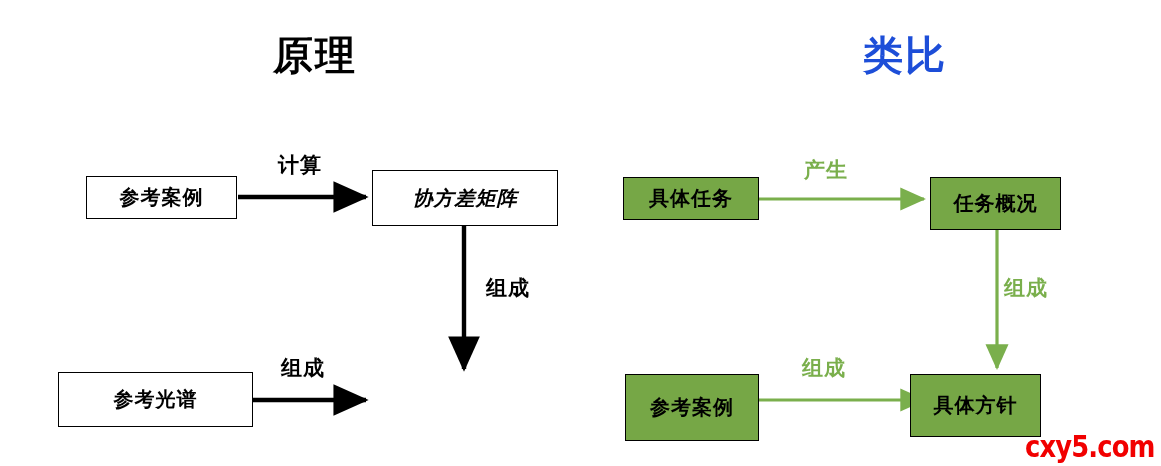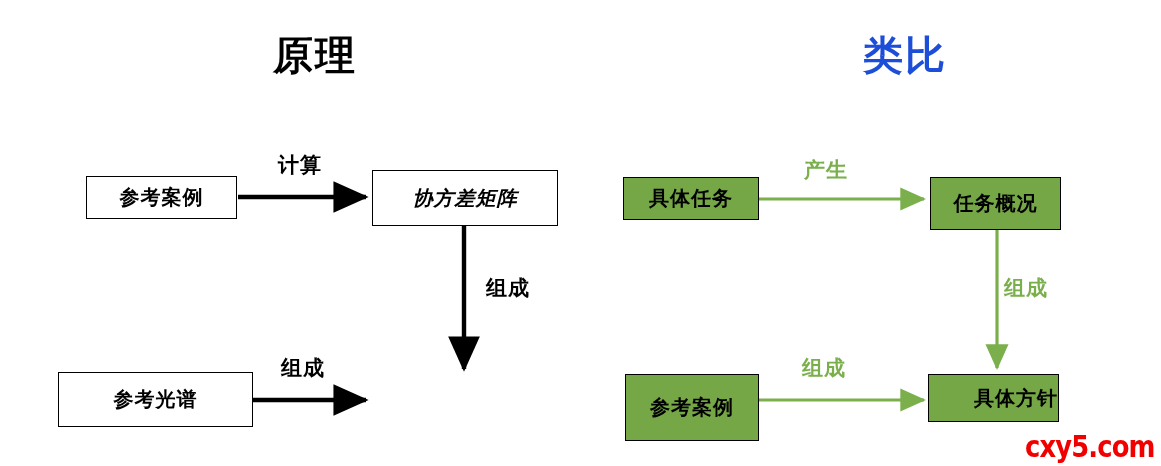--- a/index.html
+++ b/index.html
@@ -172,21 +172,21 @@
     </div>
 
     <div class="node filled" style="left:350px; top:177px; width:131px; height:53px;">
       <span>任务概况</span>
     </div>
 
     <div class="node filled" style="left:45px; top:374px; width:134px; height:67px;">
       <span>参考案例</span>
     </div>
 
-    <div class="node filled" style="left:348px; top:374px; width:131px; height:48px;justify-content:flex-end;">
+    <div class="node filled" style="left:330px; top:374px; width:131px; height:63px;">
       <span>具体方针</span>
     </div>
 
     <div class="edge-label green" style="left:224px; top:158px;">产生</div>
 
     <div class="edge-label green" style="left:424px; top:276px;">组成</div>
 
     <div class="edge-label green" style="left:222px; top:356px;">组成</div>
   </div>
 

